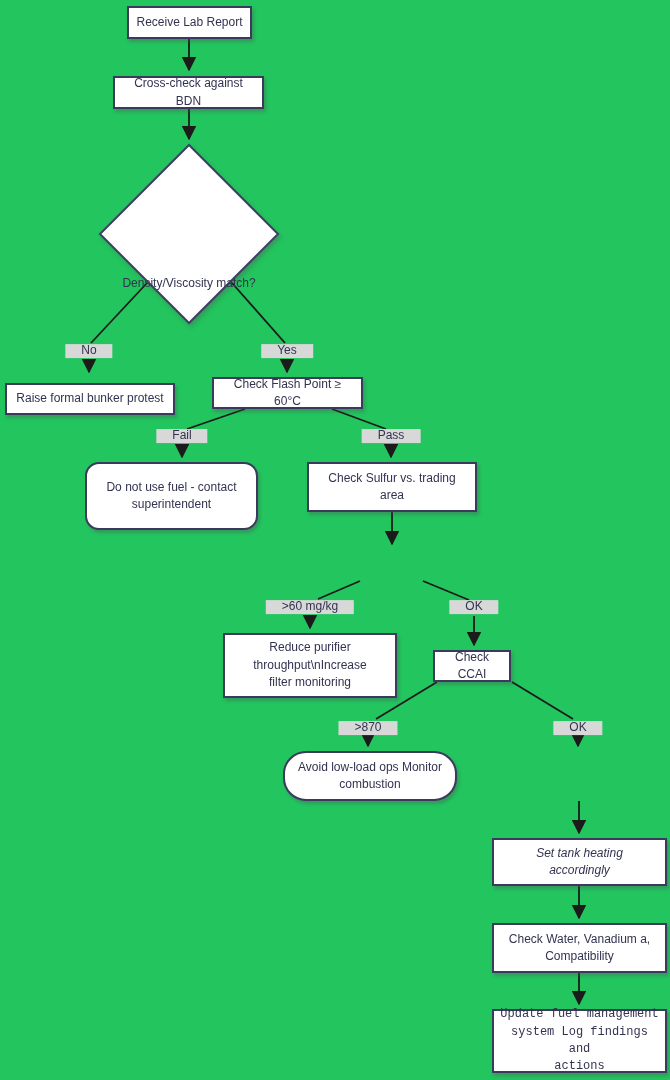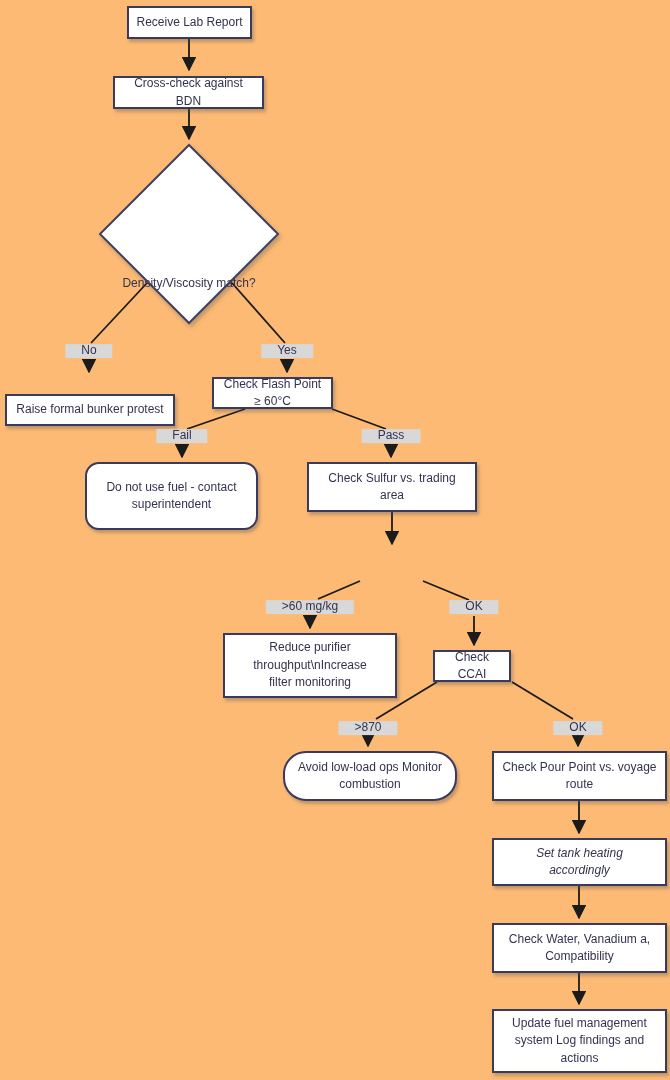--- a/index.html
+++ b/index.html
@@ -4,21 +4,21 @@
 <style>
   html, body {
     margin: 0;
     padding: 0;
     background: #ffffff;
   }
   #canvas {
     position: relative;
     width: 670px;
     height: 1080px;
-    background: #fdba74;
+    background: #22c55e;
     font-family: "Liberation Sans", sans-serif;
     overflow: hidden;
   }
   #edges {
     position: absolute;
     left: 0;
     top: 0;
     width: 670px;
     height: 1080px;
   }
@@ -111,50 +111,48 @@
     <path class="edge" d="M579 886 L579 918" marker-end="url(#arrow)"></path>
     <path class="edge" d="M579 973 L579 1004" marker-end="url(#arrow)"></path>
   </svg>
 
   <div class="node" style="left:127px; top:6px; width:125px; height:33px;">Receive Lab Report</div>
 
   <div class="node" style="left:113px; top:76px; width:151px; height:33px;">Cross-check against BDN</div>
 
   <div class="diamond-label" style="left:189px; top:235px;margin-top:48px;">Density/Viscosity match?</div>
 
-  <div class="node" style="left:5px; top:394px; width:170px; height:32px;">Raise formal bunker protest</div>
+  <div class="node" style="left:5px; top:383px; width:170px; height:32px;">Raise formal bunker protest</div>
 
-  <div class="node" style="left:212px; top:377px; width:121px; height:32px;">Check Flash Point ≥ 60°C</div>
+  <div class="node" style="left:212px; top:377px; width:151px; height:32px;">Check Flash Point ≥ 60°C</div>
 
   <div class="node" style="left:85px; top:462px; width:173px; height:68px;border-radius:14px;">Do not use fuel - contact
 superintendent</div>
 
   <div class="node" style="left:307px; top:462px; width:170px; height:50px;">Check Sulfur vs. trading
 area</div>
 
 
   <div class="node" style="left:223px; top:633px; width:174px; height:65px;">Reduce purifier
 throughput\nIncrease
 filter monitoring</div>
 
   <div class="node" style="left:433px; top:650px; width:78px; height:32px;">Check CCAI</div>
 
   <div class="node" style="left:283px; top:751px; width:174px; height:50px;border-radius:23px;">Avoid low-load ops Monitor
 combustion</div>
 
-  <div class="node" style="left:492px; top:751px; width:175px; height:50px;">Check Pour Point vs. voyage
-route</div>
 
   <div class="node" style="left:492px; top:838px; width:175px; height:48px;font-style:italic;">Set tank heating
 accordingly</div>
 
   <div class="node" style="left:492px; top:923px; width:175px; height:50px;">Check Water, Vanadium a,
 Compatibility</div>
 
-  <div class="node" style="left:492px; top:1009px; width:175px; height:64px;">Update fuel management
+  <div class="node" style="left:492px; top:1009px; width:175px; height:64px;font-family:Liberation Mono, monospace;">Update fuel management
 system Log findings and
 actions</div>
 
   <span class="edge-label" style="left:89px; top:351px;">No</span>
   <span class="edge-label" style="left:287px; top:351px;">Yes</span>
   <span class="edge-label" style="left:182px; top:436px;">Fail</span>
   <span class="edge-label" style="left:391px; top:436px;">Pass</span>
   <span class="edge-label" style="left:310px; top:607px;">&gt;60 mg/kg</span>
   <span class="edge-label" style="left:474px; top:607px;">OK</span>
   <span class="edge-label" style="left:368px; top:728px;">&gt;870</span>

